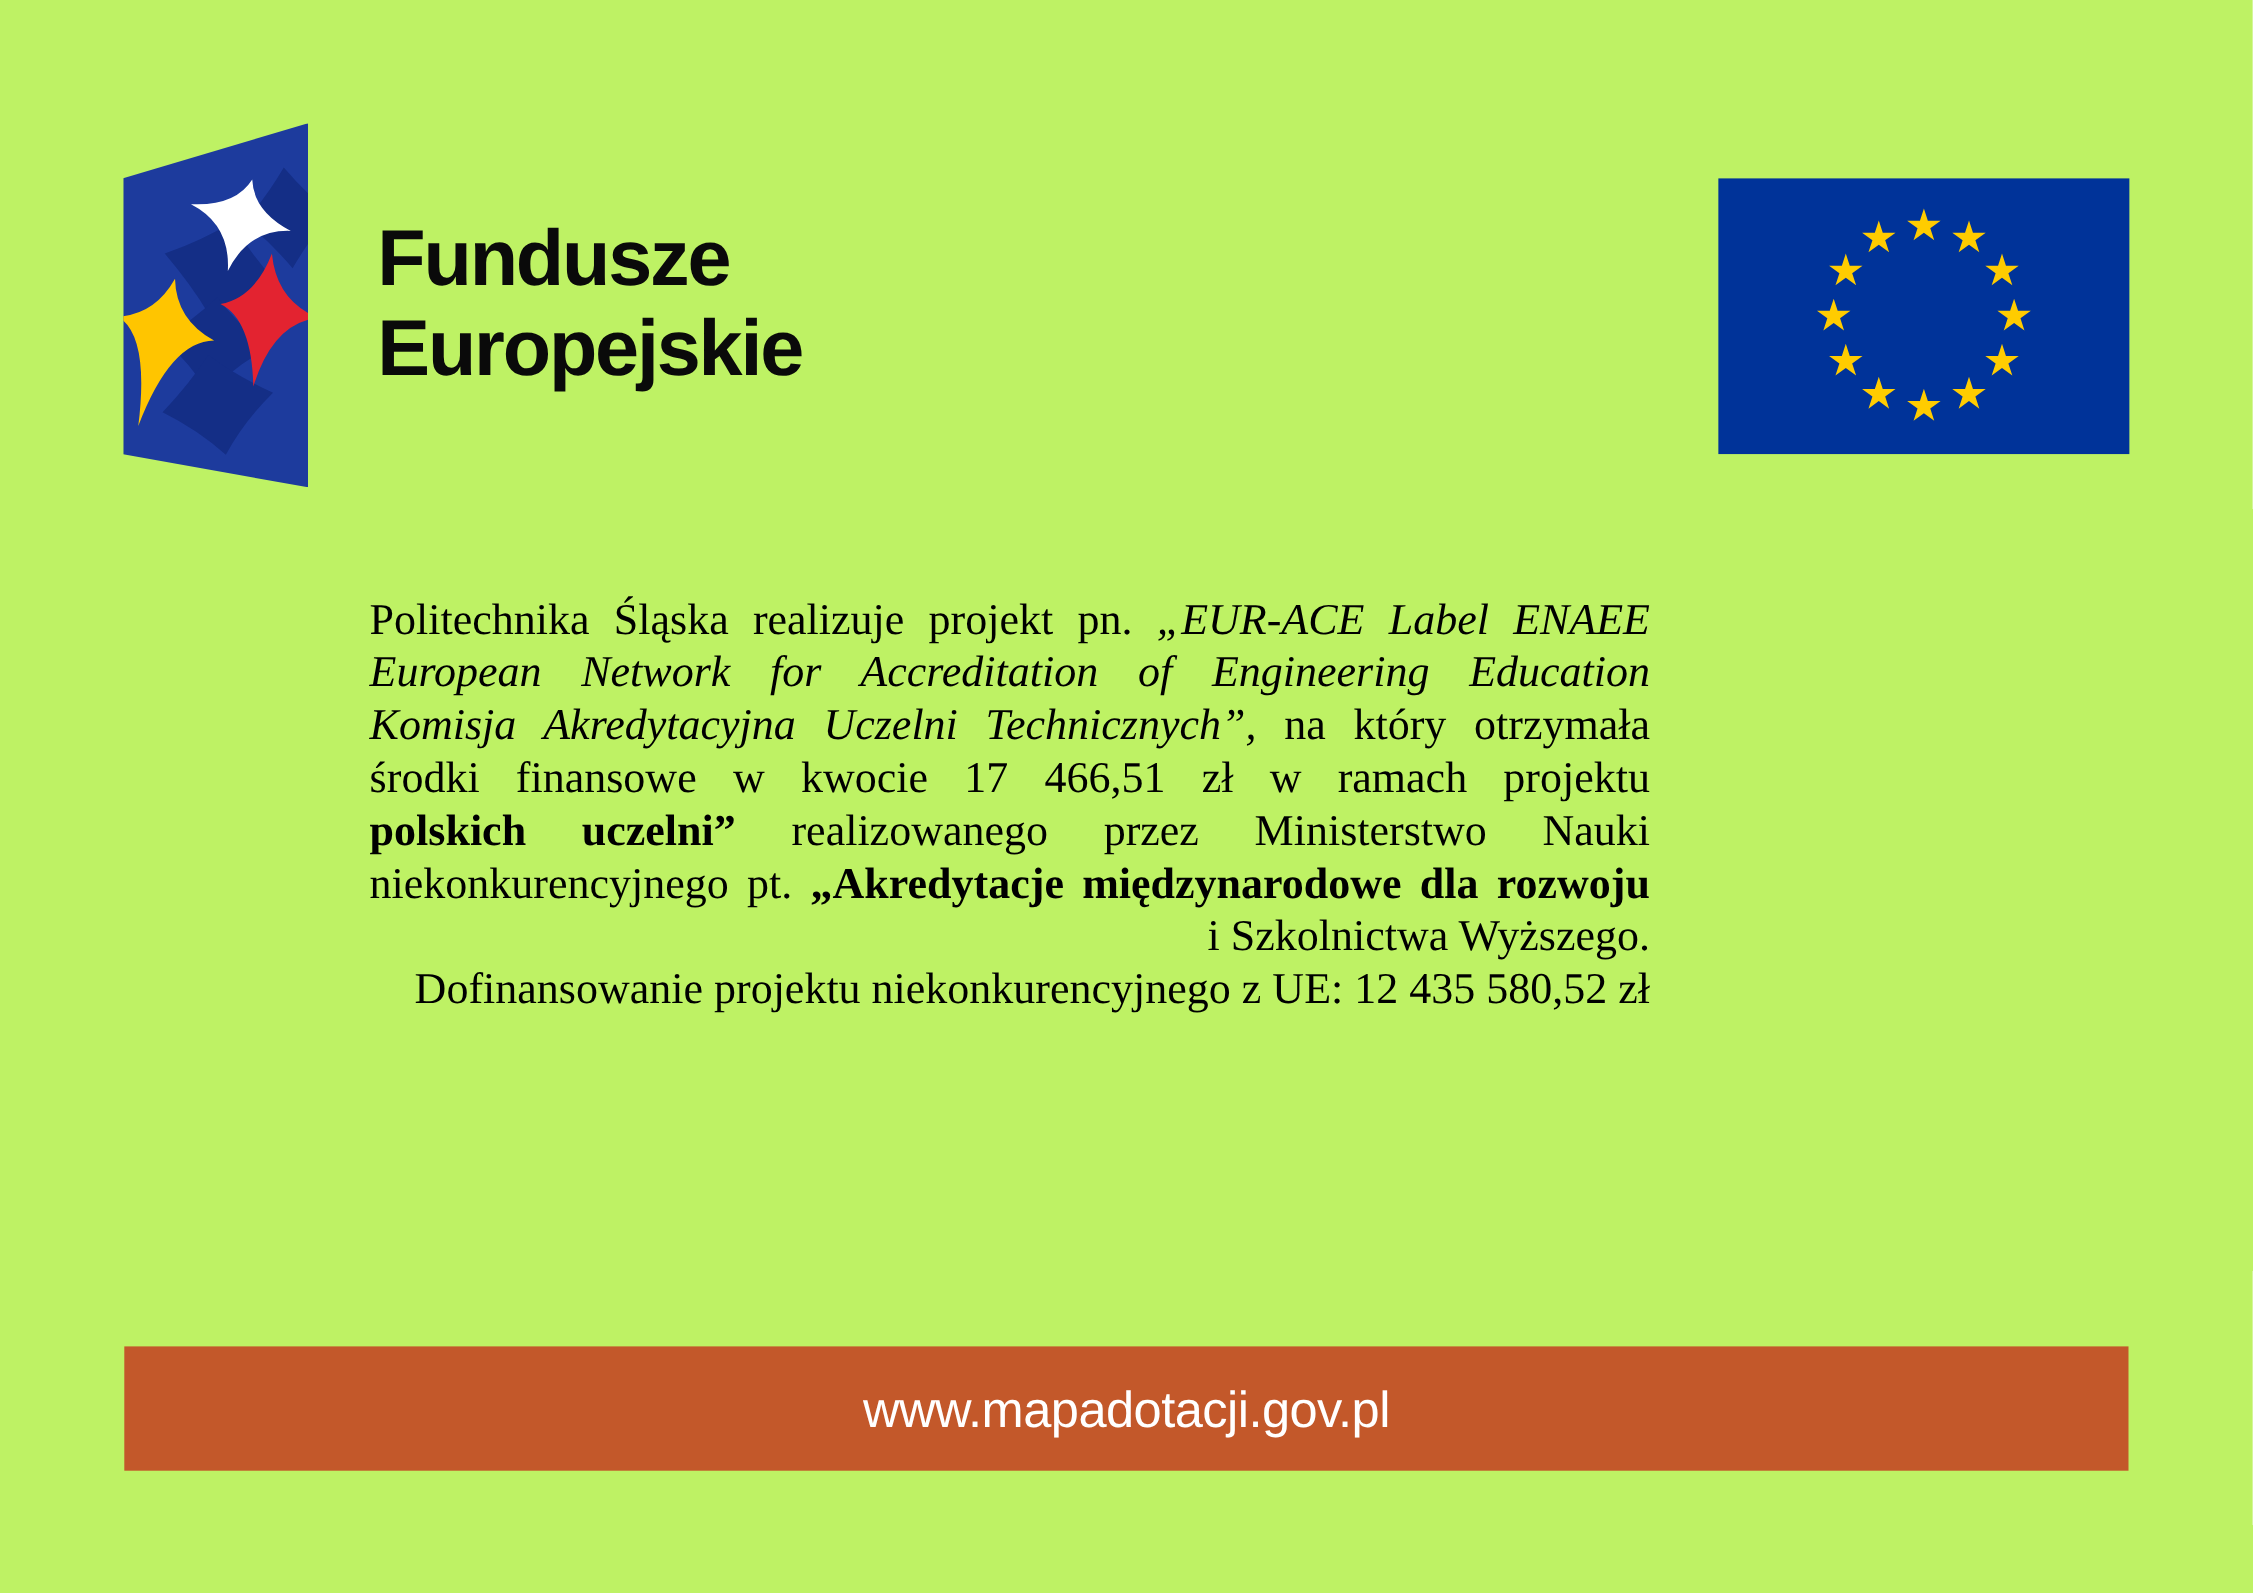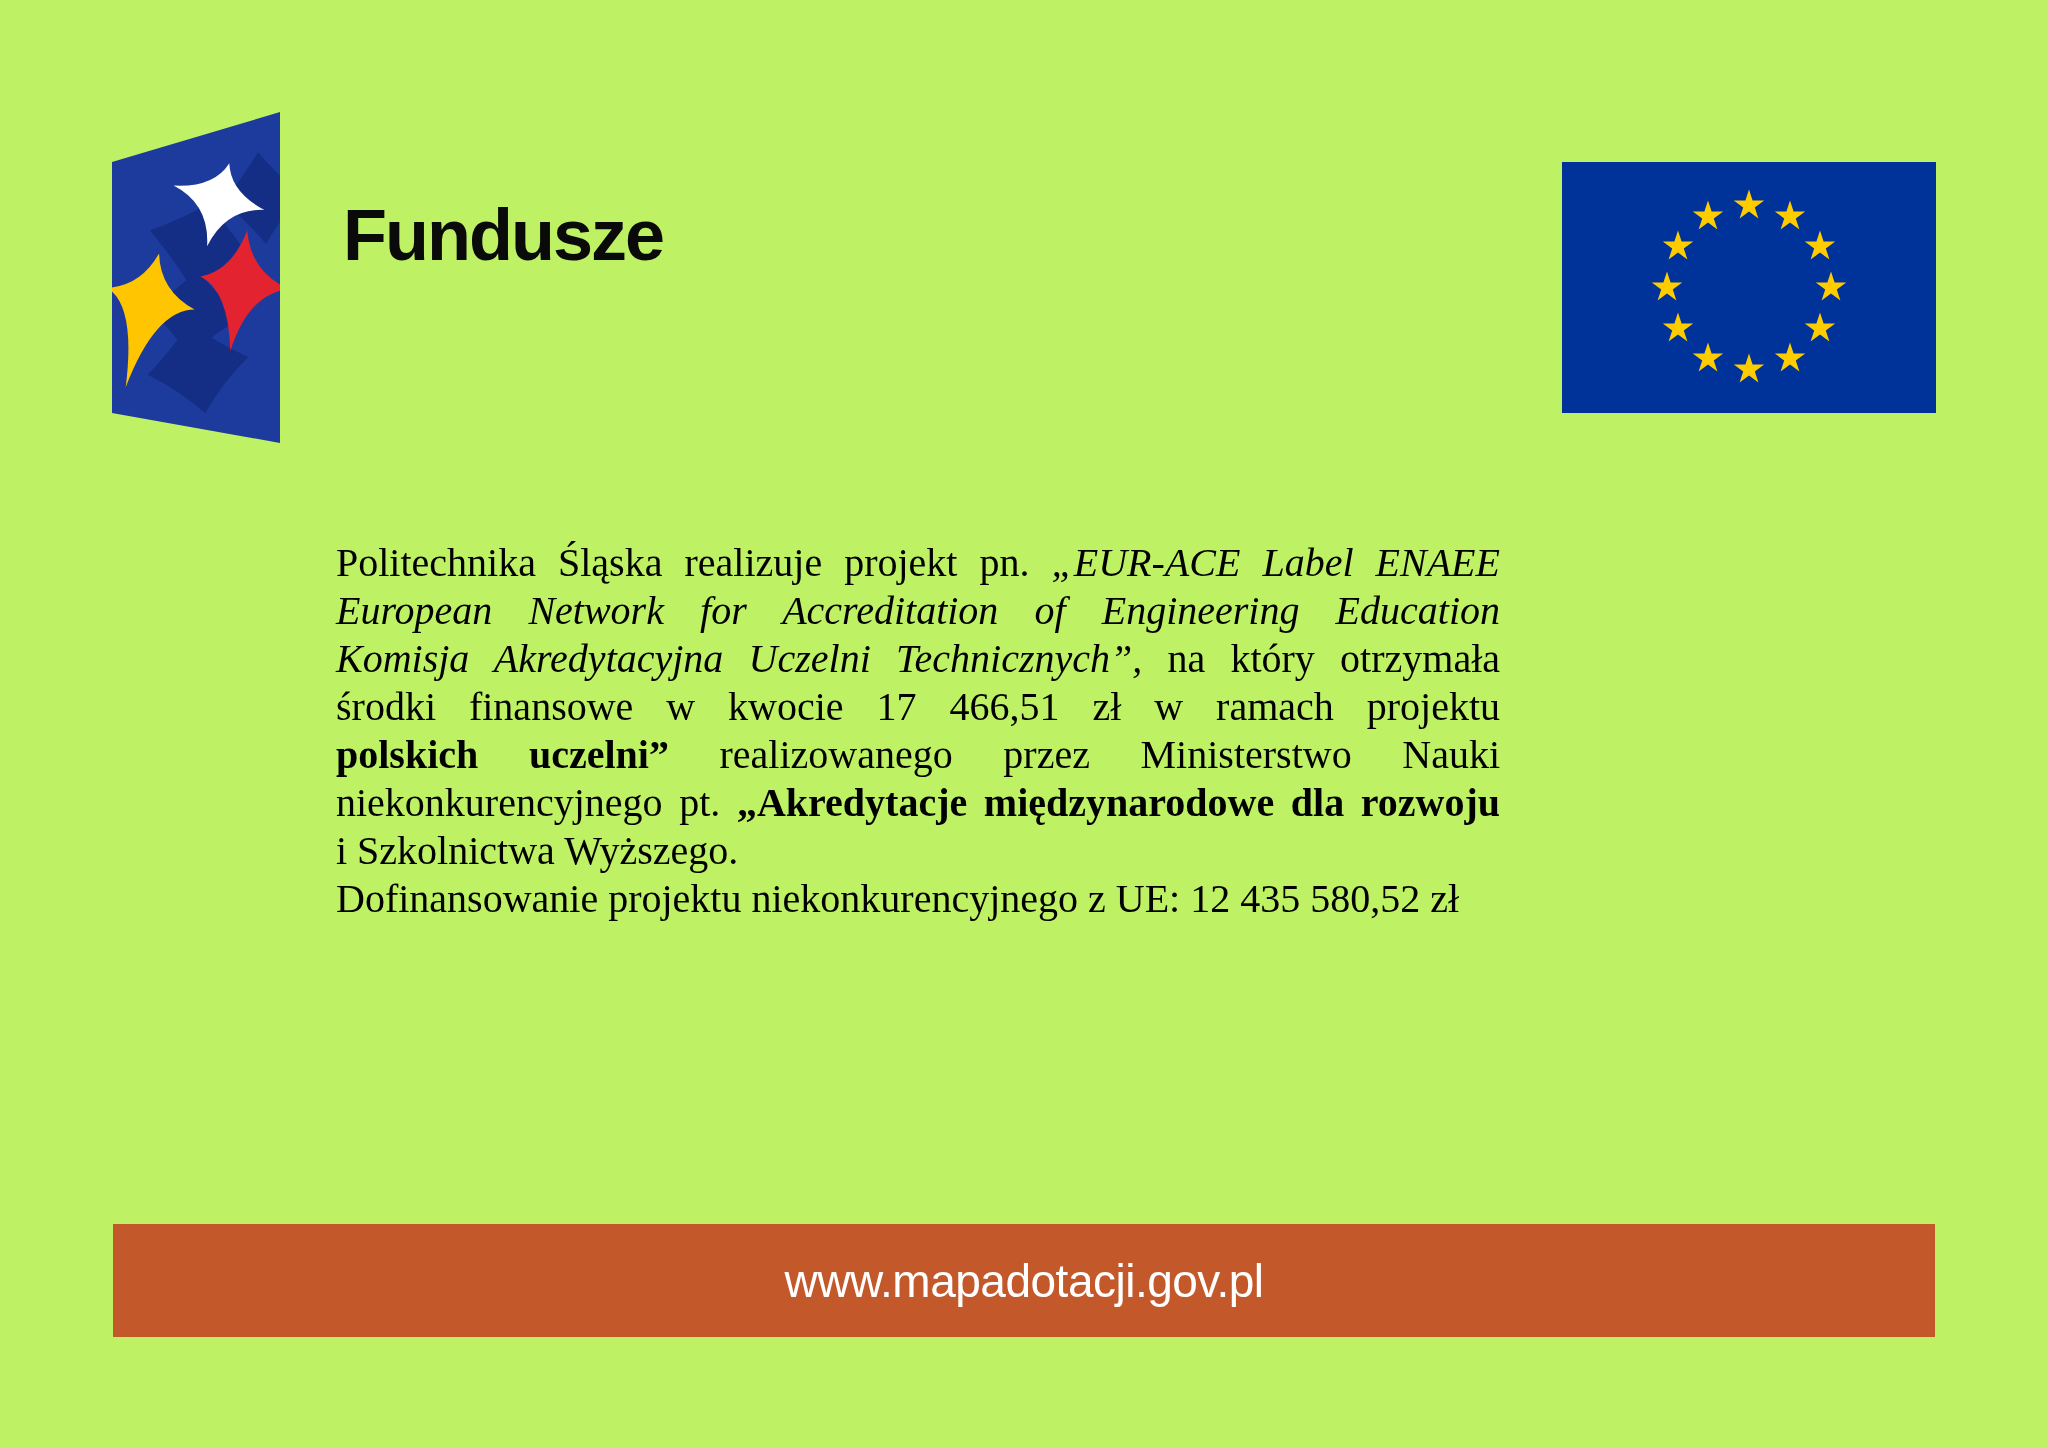--- a/index.html
+++ b/index.html
@@ -36,21 +36,21 @@
   .eu-bg{fill:var(--eu-blue);}
   .eu-star{fill:var(--eu-star);}
   
   .body-text{
     position:absolute;left:336px;top:539px;width:1164px;
     font-family:"Liberation Serif",serif;
     font-size:40px;line-height:48px;color:#000;
   }
   .bline{min-height:48px;}
   .bline.just{text-align:justify;text-align-last:justify;}
-  .bline.plain{text-align:left;white-space:nowrap;}
+  .bline.plain{text-align:right;white-space:nowrap;}
   .seg-r{font-style:normal;font-weight:400;}
   .seg-i{font-style:italic;font-weight:400;}
   .seg-b{font-style:normal;font-weight:700;}
   
   .footer-bar{
     position:absolute;left:113px;top:1224px;width:1822px;height:113px;
     background:var(--bar-orange);
     display:flex;align-items:center;justify-content:center;
   }
   .footer-url{
@@ -79,20 +79,21 @@
           <path d="M77.4,210.7Q102.2,229.4 136.2,245.0Q109.6,271.2 93.3,301.3Q67.8,278.6 35.8,262.7Q60.4,236.8 77.4,210.7Z" class="fe-dark"></path>
           <path d="M117.3,51.2Q118.4,80.0 152.4,97.9Q114.0,96.4 95.1,134.3Q97.6,92.0 61.6,73.6Q102.0,75.6 117.3,51.2Z" class="fe-white"></path>
           <path d="M47.1,141.4Q48.0,178.8 82.6,197.6Q43.2,198.0 13.7,275.3Q24.0,193.2 -4.8,175.8Q28.8,174.0 47.1,141.4Z" class="fe-yellow"></path>
           <path d="M135.2,118.5Q139.2,161.6 177.5,177.0Q136.4,181.2 118.3,239.3Q116.8,178.4 88.4,164.4Q119.6,158.8 135.2,118.5Z" class="fe-red"></path>
         </g>
     </g>
   </svg>
 
   <div class="fe-title">
     <div>Fundusze</div>
+    <div>Europejskie</div>
   </div>
 
 
   <svg class="eu-flag" width="374" height="251" viewBox="0 0 374 251" aria-hidden="true">
     <rect class="eu-bg" width="374" height="251"></rect>
     <g id="eu-stars">
         <polygon points="187.0,27.5 190.6,38.6 202.2,38.6 192.8,45.4 196.4,56.4 187.0,49.6 177.6,56.4 181.2,45.4 171.8,38.6 183.4,38.6" class="eu-star"></polygon>
         <polygon points="228.0,38.5 231.6,49.5 243.2,49.5 233.8,56.4 237.4,67.4 228.0,60.6 218.6,67.4 222.2,56.4 212.8,49.5 224.4,49.5" class="eu-star"></polygon>
         <polygon points="258.0,68.5 261.6,79.6 273.2,79.6 263.8,86.4 267.4,97.4 258.0,90.6 248.6,97.4 252.2,86.4 242.8,79.6 254.4,79.6" class="eu-star"></polygon>
         <polygon points="269.0,109.5 272.6,120.6 284.2,120.6 274.8,127.4 278.4,138.4 269.0,131.6 259.6,138.4 263.2,127.4 253.8,120.6 265.4,120.6" class="eu-star"></polygon>

